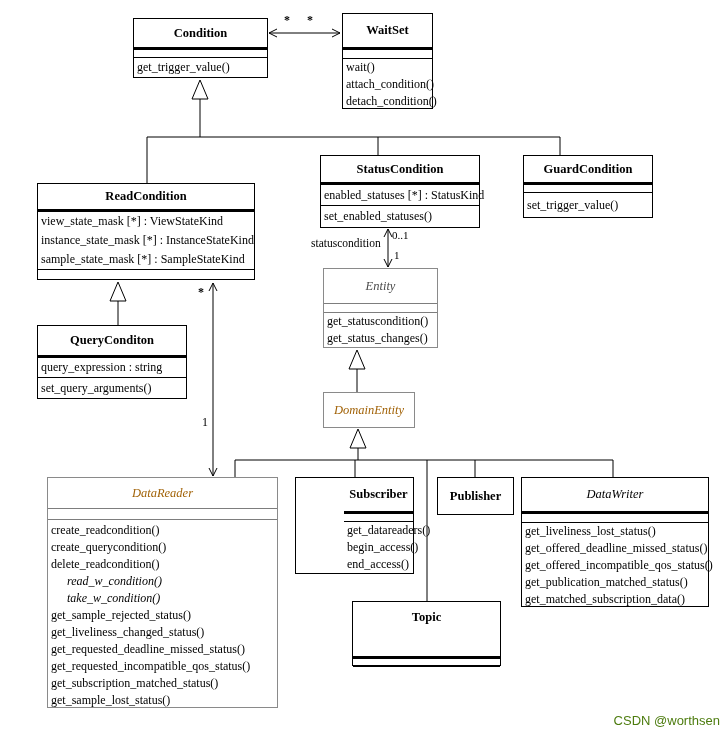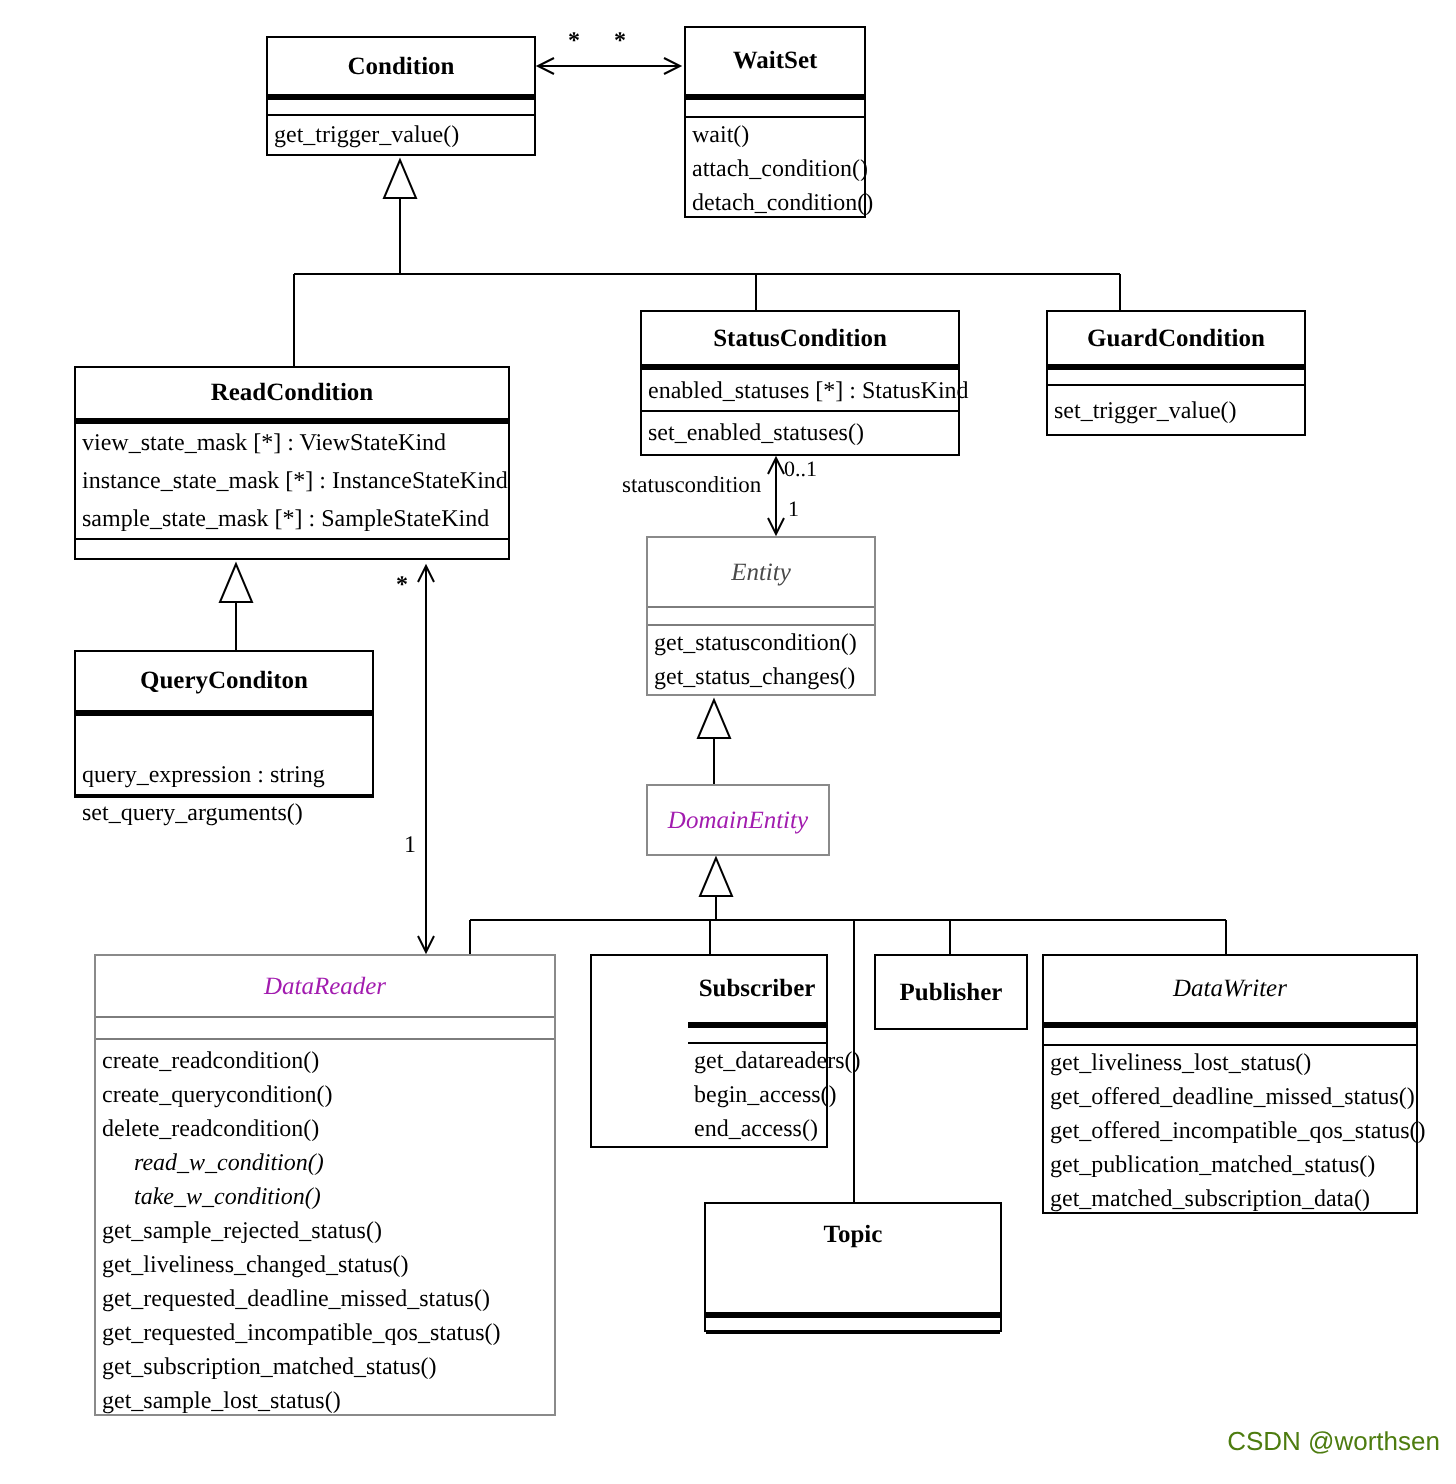--- a/index.html
+++ b/index.html
@@ -12,21 +12,21 @@
   .cls .title{display:flex;align-items:center;justify-content:center;
               font-weight:bold;font-size:12.5px;flex:0 0 auto;}
   .sep-thick{border-top:3px solid #000;}
   .attr-empty{flex:0 0 auto;border-bottom:1px solid #000;}
   .rows{flex:1 1 auto;display:flex;flex-direction:column;justify-content:center;}
   .row{padding:0 3px;white-space:nowrap;line-height:17px;}
   .it{font-style:italic;margin-left:16px;}
 
   
   .gray{border-color:#8a8a8a;}
-  .gray .title{font-weight:normal;font-style:italic;color:#a21caf;}
+  .gray .title{font-weight:normal;font-style:italic;color:#a16207;}
   .gray .sep-thick{border-top:1px solid #7d7d7d;}
   .gray .attr-empty{border-bottom:1px solid #7d7d7d;}
 
   
   .abstract-black .title{font-weight:normal;font-style:italic;color:#000;}
 
   .lbl{position:absolute;z-index:3;font-size:12px;color:#000;white-space:nowrap;}
   .caption{position:absolute;z-index:3;font-family:"Liberation Sans",sans-serif;
            font-weight:bold;font-size:13.5px;color:#1a1a1a;}
   .watermark{position:absolute;z-index:3;font-family:"Liberation Sans",sans-serif;
@@ -118,21 +118,21 @@
     <div class="title" style="height:26px;">GuardCondition</div>
     <div class="sep-thick attr-empty" style="height:7px;"></div>
     <div class="rows">
         <div class="row">set_trigger_value()</div>
       </div>
   </div>
 
   <div class="cls" style="left:37px;top:325px;width:150px;height:74px;">
     <div class="title" style="height:29px;">QueryConditon</div>
     <div class="sep-thick rows" style="flex:0 0 auto;border-bottom:1px solid #000;">
-      <div class="row" style="line-height:19px;margin-top:20px;">query_expression : string</div>
+      <div class="row" style="line-height:19px;">query_expression : string</div>
     </div>
     <div class="rows">
         <div class="row">set_query_arguments()</div>
       </div>
   </div>
 
   <div class="cls gray" style="left:323px;top:268px;width:115px;height:80px;">
     <div class="title" style="height:34px;color:#4a4a4a;">Entity</div>
     <div class="sep-thick attr-empty" style="height:8px;"></div>
     <div class="rows">

